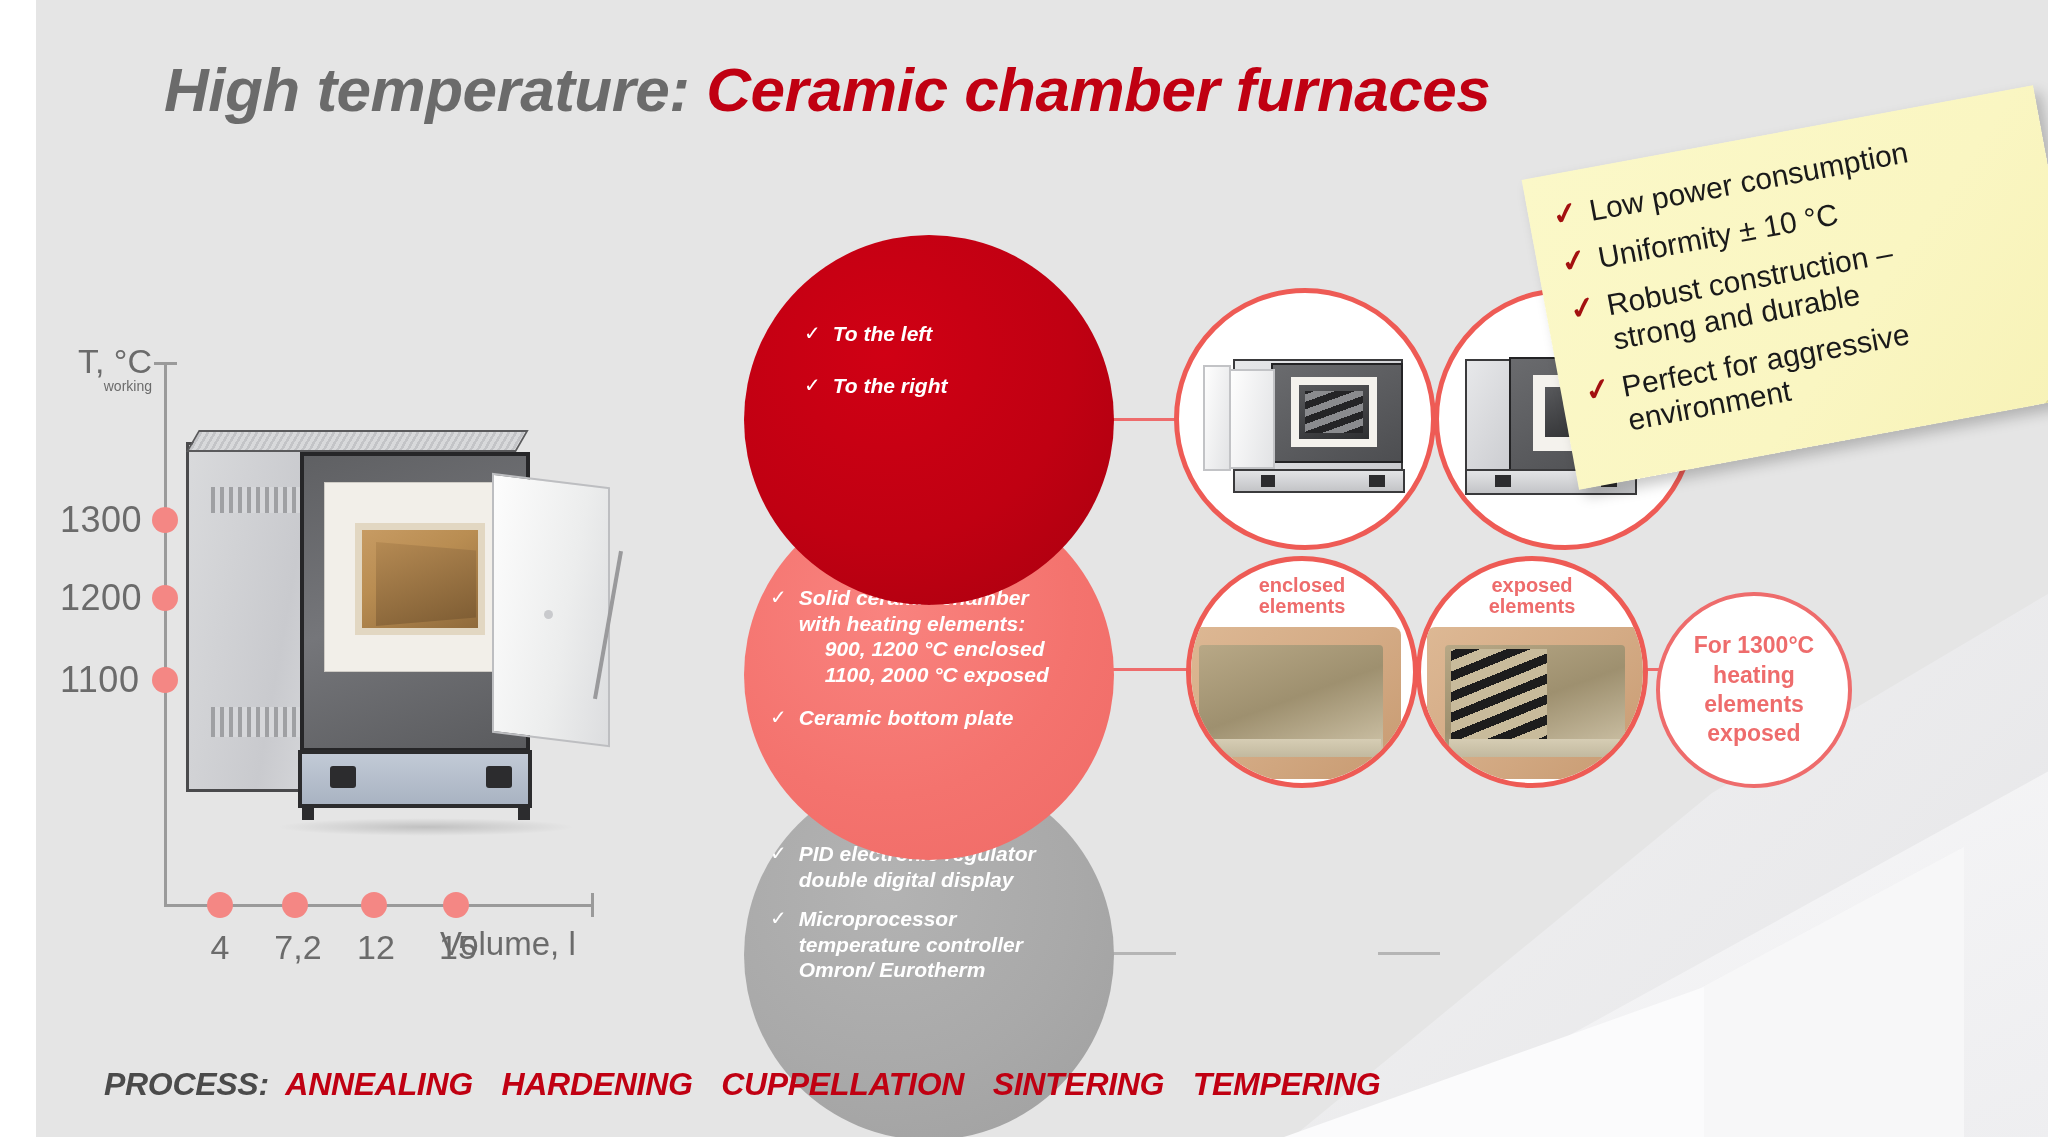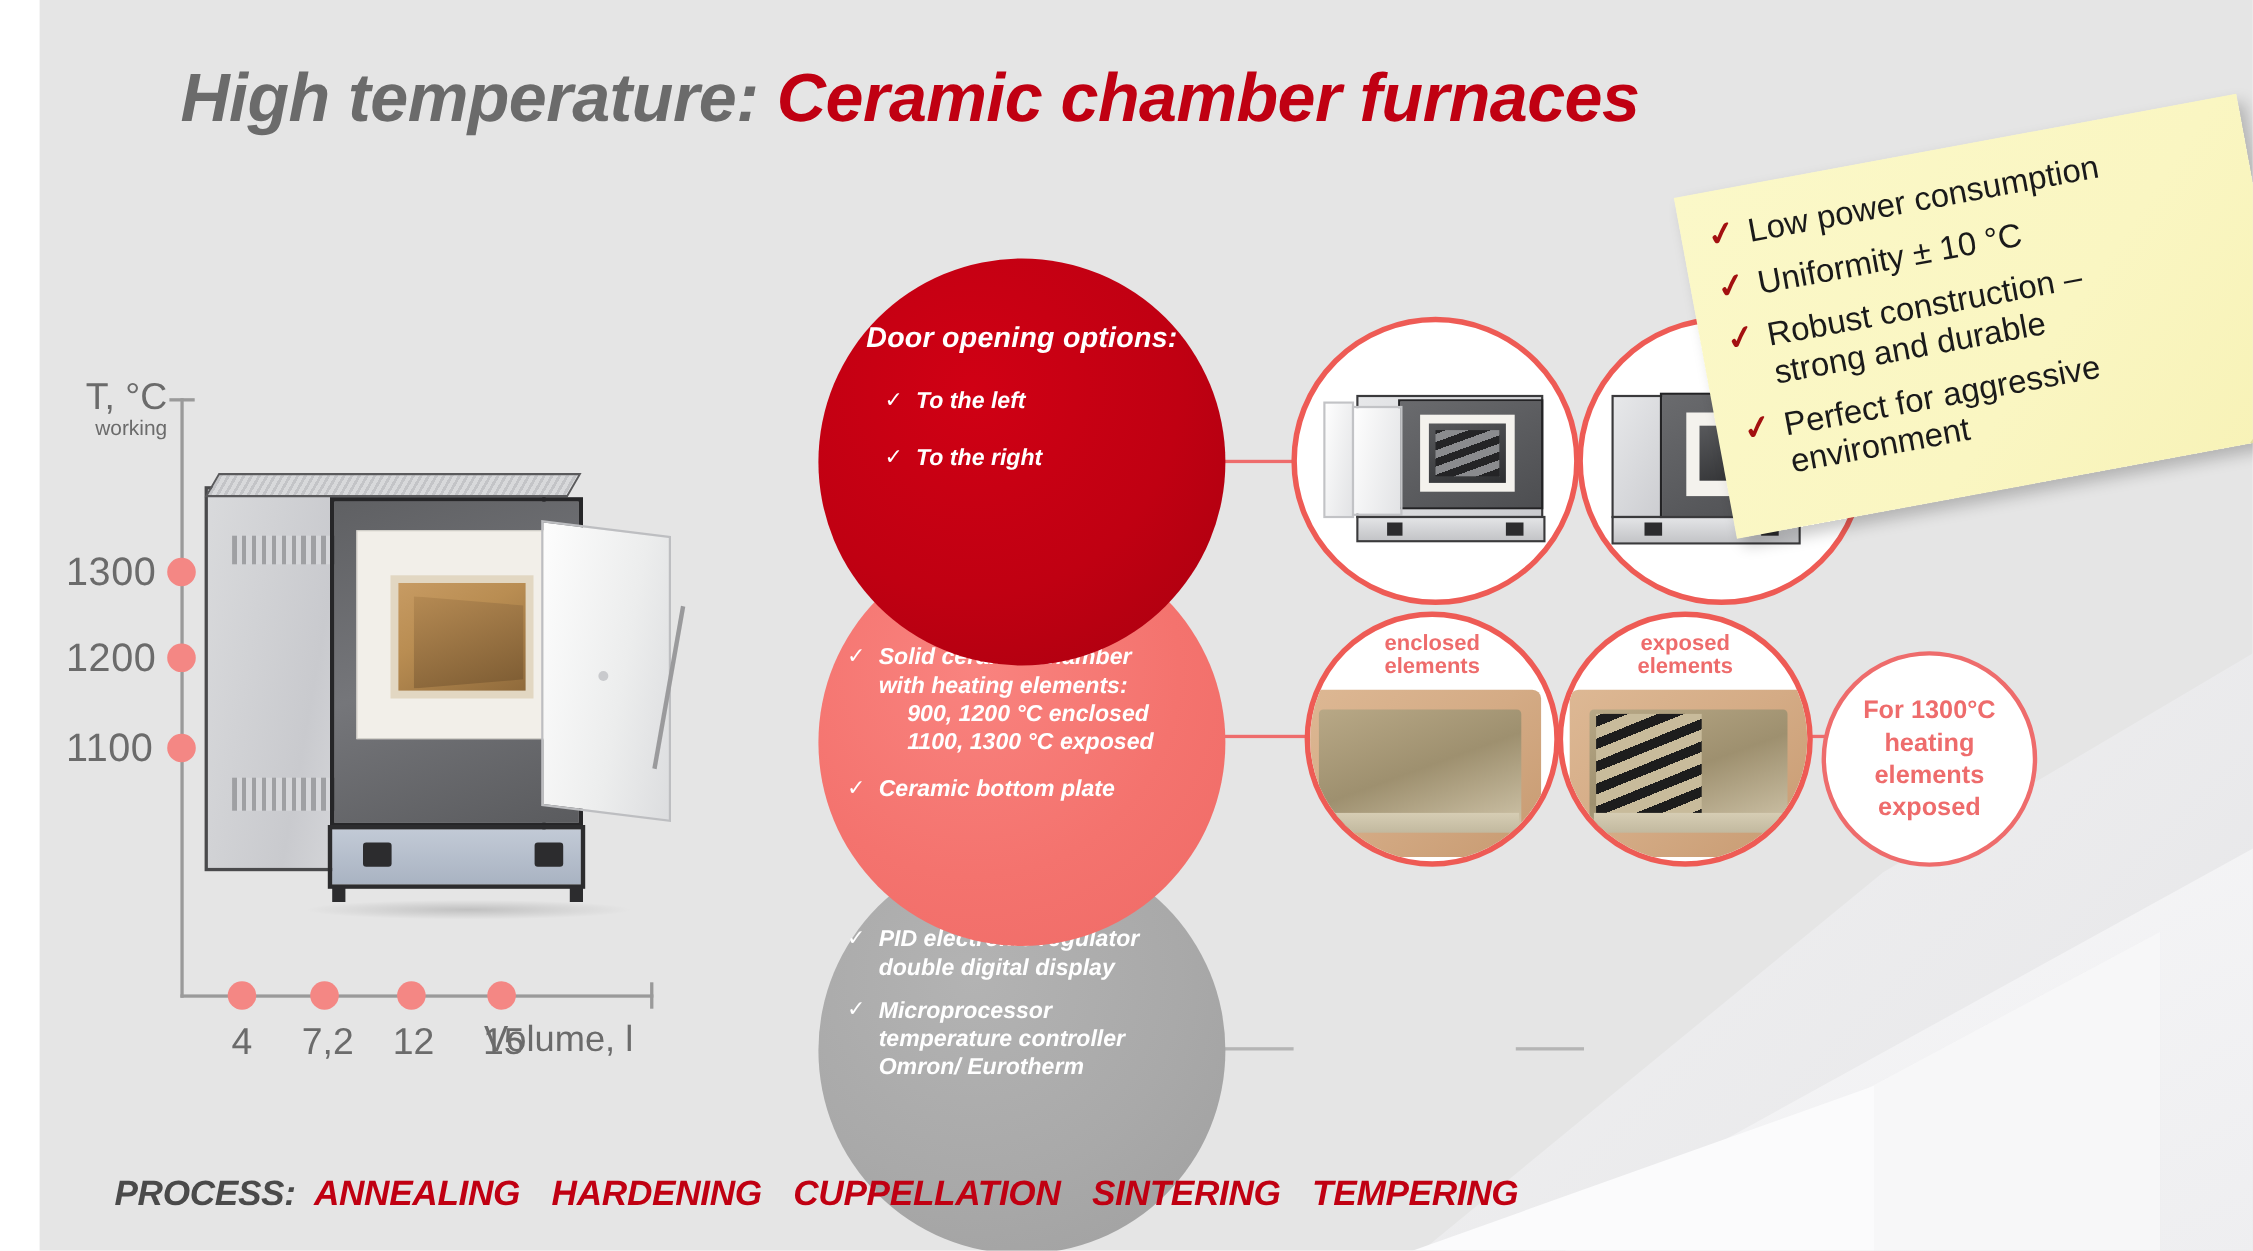--- a/index.html
+++ b/index.html
@@ -69,21 +69,21 @@
   }
   #axis-x-cap {
     position: absolute; left: 555px; top: 553px;
     width: 3px; height: 24px; background: #9a9a9a;
   }
   #ylabel {
     position: absolute; left: 30px; top: 4px;
     color: #6b6b6b; text-align: right; width: 86px;
   }
   #ylabel .big { font-size: 34px; font-weight: 400; display: block; line-height: 1; }
-  #ylabel .small { font-size: 19px; font-weight: 400; display: block; line-height: 1.25; }
+  #ylabel .small { font-size: 14px; font-weight: 400; display: block; line-height: 1.25; }
   .ytick { position: absolute; right: 0; width: 100%; }
   .ytick-text {
     position: absolute; right: 40px; transform: translateY(-50%);
     font-size: 36px; color: #6b6b6b; letter-spacing: 0.5px;
   }
   .dot {
     position: absolute; width: 26px; height: 26px;
     border-radius: 50%; background: #F48784;
     transform: translate(-50%, -50%);
   }
@@ -496,34 +496,33 @@
   <div class="info-circle" id="circle-chamber">
     <div class="inner">
       <div class="circle-title">Chamber:</div>
       <div class="bullets" style="margin-top:38px">
         <div class="bullet">
           <span class="chk">✓</span>
           <span class="btxt">
             <span>Solid ceramic chamber</span><br>
             <span>with heating elements:</span>
             <span class="ind">900, 1200 °C enclosed</span>
-            <span class="ind">1100, 1300 °C exposed</span>
+            <span class="ind">1100, 2000 °C exposed</span>
           </span>
         </div>
         <div class="bullet" style="margin-top:18px">
           <span class="chk">✓</span>
           <span class="btxt">Ceramic bottom plate</span>
         </div>
       </div>
     </div>
   </div>
 
   <div class="info-circle" id="circle-door">
     <div class="inner">
-      <div class="circle-title">Door opening options:</div>
       <div class="bullets" style="margin-top:30px">
         <div class="bullet">
           <span class="chk">✓</span>
           <span class="btxt">To the left</span>
         </div>
         <div class="bullet">
           <span class="chk">✓</span>
           <span class="btxt">To the right</span>
         </div>
       </div>

